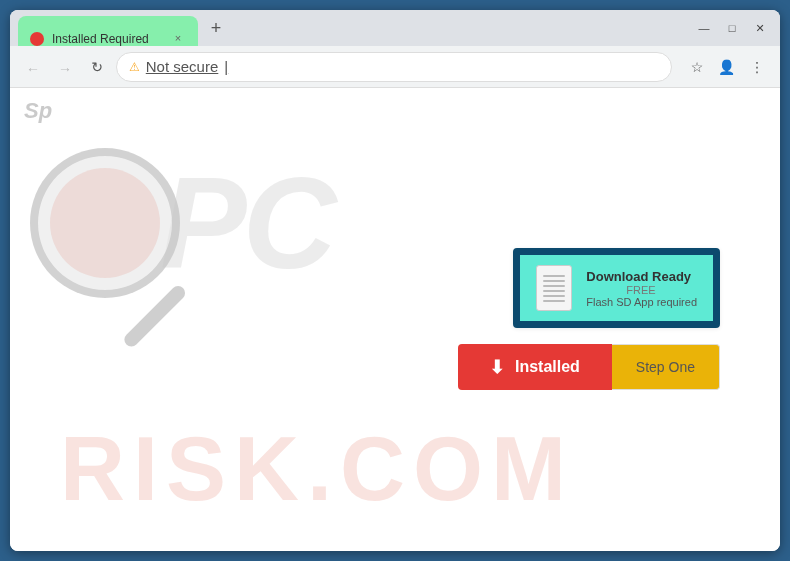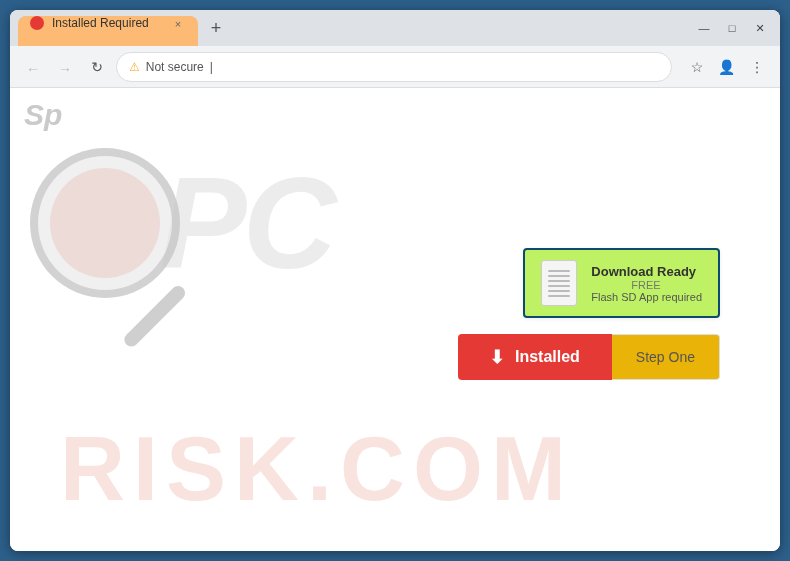--- a/index.html
+++ b/index.html
@@ -37,25 +37,25 @@
     }
 
     .tab-area {
       display: flex;
       align-items: flex-end;
       flex: 1;
       height: 100%;
     }
 
     .tab {
-      background: #fdba74;
+      background: #86efac;
       height: 30px;
       padding: 0 12px;
       display: flex;
-      align-items: flex-start;
+      align-items: flex-end;
       gap: 8px;
       border-radius: 8px 8px 0 0;
       font-size: 12px;
       color: #333;
       min-width: 180px;
       max-width: 240px;
     }
 
     .tab-favicon {
       width: 14px;
@@ -158,22 +158,23 @@
       gap: 6px;
       border: 1px solid #ddd;
     }
 
     .lock-icon {
       color: #f9a825;
       font-size: 12px;
     }
 
     .address-text {
-      font-size: 12px;
-      color: #555;
+      font-size: 15px;
+      color: #555;
+      text-decoration: underline;
     }
 
     .address-actions {
       display: flex;
       gap: 4px;
       margin-left: 6px;
     }
 
     .addr-action-btn {
       width: 26px;
@@ -271,44 +272,44 @@
       border-radius: 7px;
       transform: rotate(45deg);
       transform-origin: top center;
     }
 
     
     .sd-logo {
       position: absolute;
       top: 10px;
       left: 14px;
-      font-size: 30px;
+      font-size: 22px;
       font-weight: 900;
       color: rgba(180, 180, 180, 0.7);
       font-style: italic;
     }
 
     
     .download-card {
       position: absolute;
       right: 60px;
       top: 160px;
       display: flex;
       flex-direction: column;
       gap: 16px;
       align-items: flex-end;
     }
 
     .card-info {
       display: flex;
       align-items: center;
       gap: 14px;
-      background: #bef264;
+      background: #5eead4;
       padding: 10px 16px;
-      border: 2px solid #0c4a6e;
+      border: 7px solid #0c4a6e;
       border-radius: 4px;
       box-shadow: 0 1px 4px rgba(0,0,0,0.08);
     }
 
     .file-icon {
       width: 36px;
       height: 46px;
       background: #f5f5f5;
       border: 1px solid #ccc;
       border-radius: 3px;

